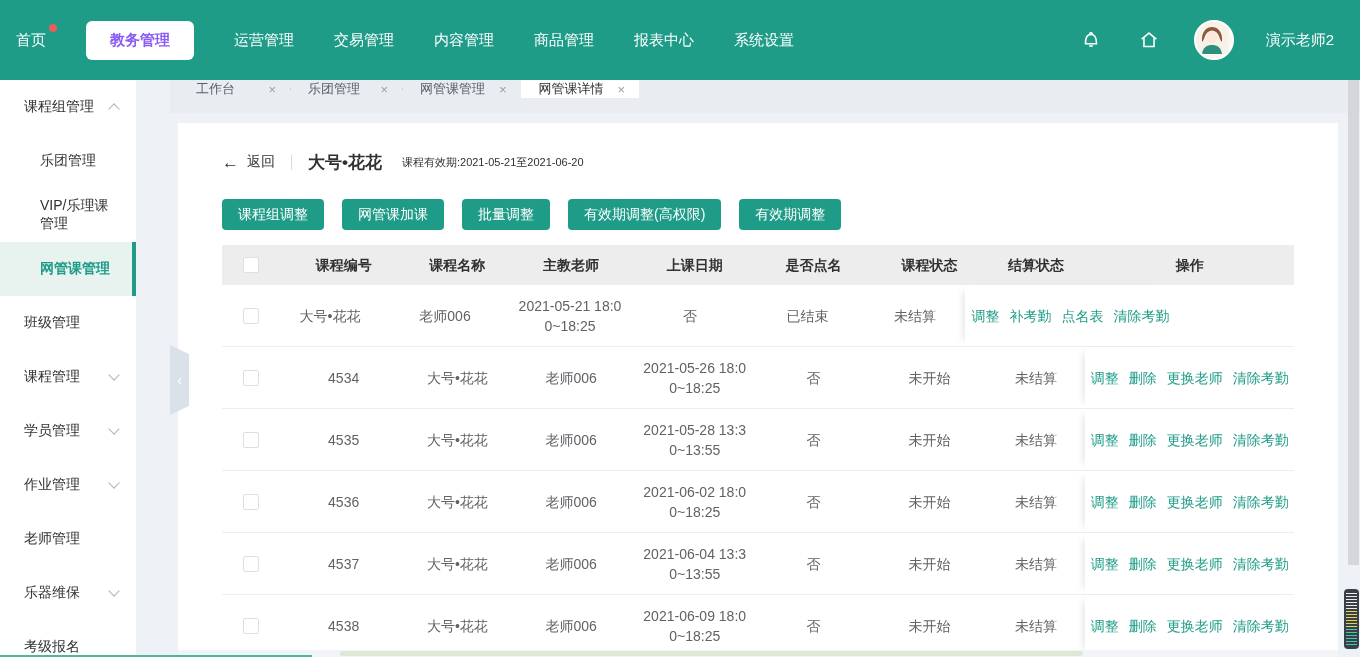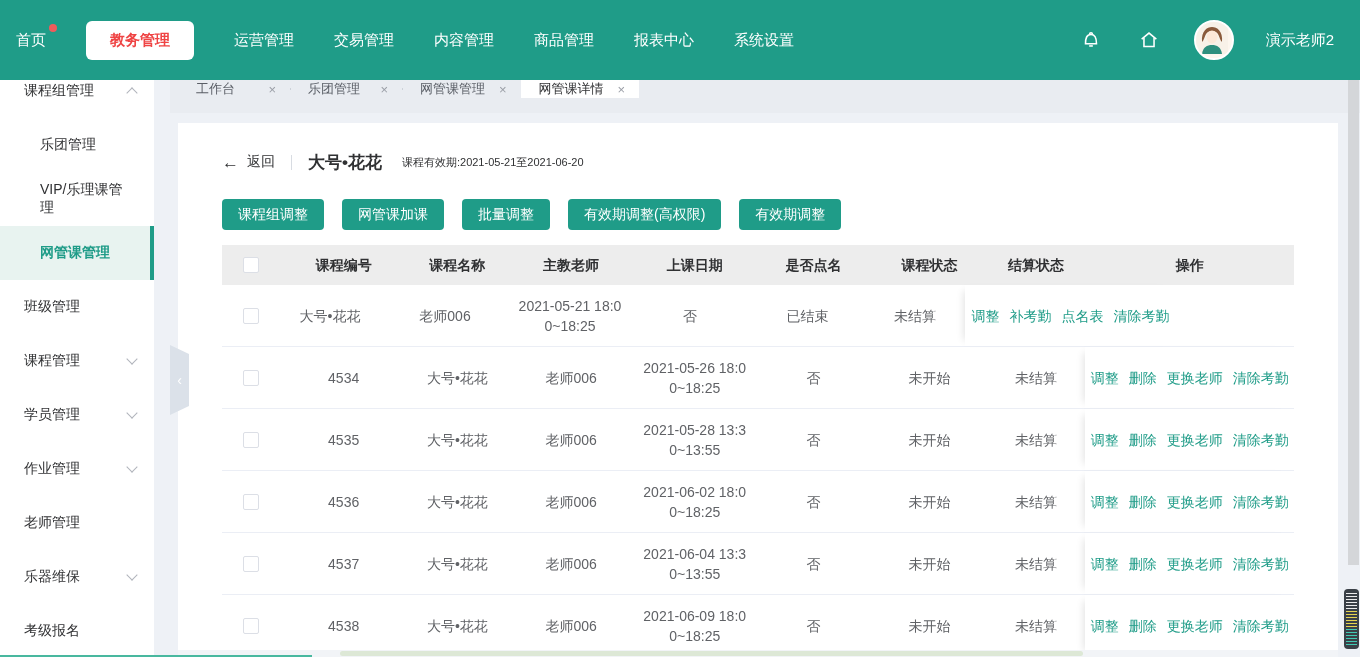--- a/index.html
+++ b/index.html
@@ -10,29 +10,29 @@
   }
   
   .topbar{position:absolute;top:0;left:0;width:1360px;height:80px;background:#1f9c88;
     display:flex;align-items:center;z-index:20;}
   .brand{display:flex;align-items:center;gap:12px;padding-left:30px;width:186px;cursor:pointer;}
   .brand-icon{width:46px;height:46px;background:#fff;border-radius:12px;display:flex;
     align-items:center;justify-content:center;}
   .brand-name{color:#fff;font-size:26px;font-weight:bold;letter-spacing:1px;white-space:nowrap;}
   .topnav{display:flex;align-items:center;gap:40px;color:#fff;font-size:15px;margin-left:16px;}
   .nav-item{position:relative;cursor:pointer;white-space:nowrap;}
-  .nav-item.active{background:#fff;color:#ef4444;padding:10px 24px;border-radius:6px;font-weight:bold;}
+  .nav-item.active{background:#fff;color:#8b5cf6;padding:10px 24px;border-radius:6px;font-weight:bold;}
   .nav-badge{position:absolute;top:-7px;right:-11px;width:8px;height:8px;background:#f05b5b;border-radius:50%;}
   .top-right{margin-left:auto;display:flex;align-items:center;gap:32px;padding-right:26px;color:#fff;}
   .top-icon{width:26px;height:26px;display:flex;align-items:center;justify-content:center;cursor:pointer;}
   .avatar{width:36px;height:36px;border-radius:50%;background:#fdf6ee;border:2px solid #ffffff;
     overflow:hidden;cursor:pointer;flex:0 0 auto;}
   .username{font-size:15px;white-space:nowrap;cursor:pointer;}
   
-  .sidebar{position:absolute;top:64px;left:0;width:154px;bottom:0;background:#fff;z-index:10;}
+  .sidebar{position:absolute;top:80px;left:0;width:136px;bottom:0;background:#fff;z-index:10;}
   .side-item{height:54px;display:flex;align-items:center;padding:0 18px 0 24px;font-size:14px;
     color:#303133;cursor:pointer;position:relative;box-sizing:border-box;}
   .side-item.sub{padding-left:40px;}
   .side-item.active{background:#e8f3f0;color:#1f9c88;font-weight:bold;}
   .side-item.active::after{content:"";position:absolute;right:0;top:0;bottom:0;width:4px;background:#1f9c88;}
   .chev{margin-left:auto;width:7px;height:7px;border-right:1.5px solid #b0b4bb;
     border-bottom:1.5px solid #b0b4bb;flex:0 0 auto;}
   .chev.down{transform:rotate(45deg);margin-top:-4px;}
   .chev.up{transform:rotate(-135deg);margin-top:4px;}
   .collapse-handle{position:absolute;left:170px;top:345px;width:19px;height:70px;background:#dbe1e9;

